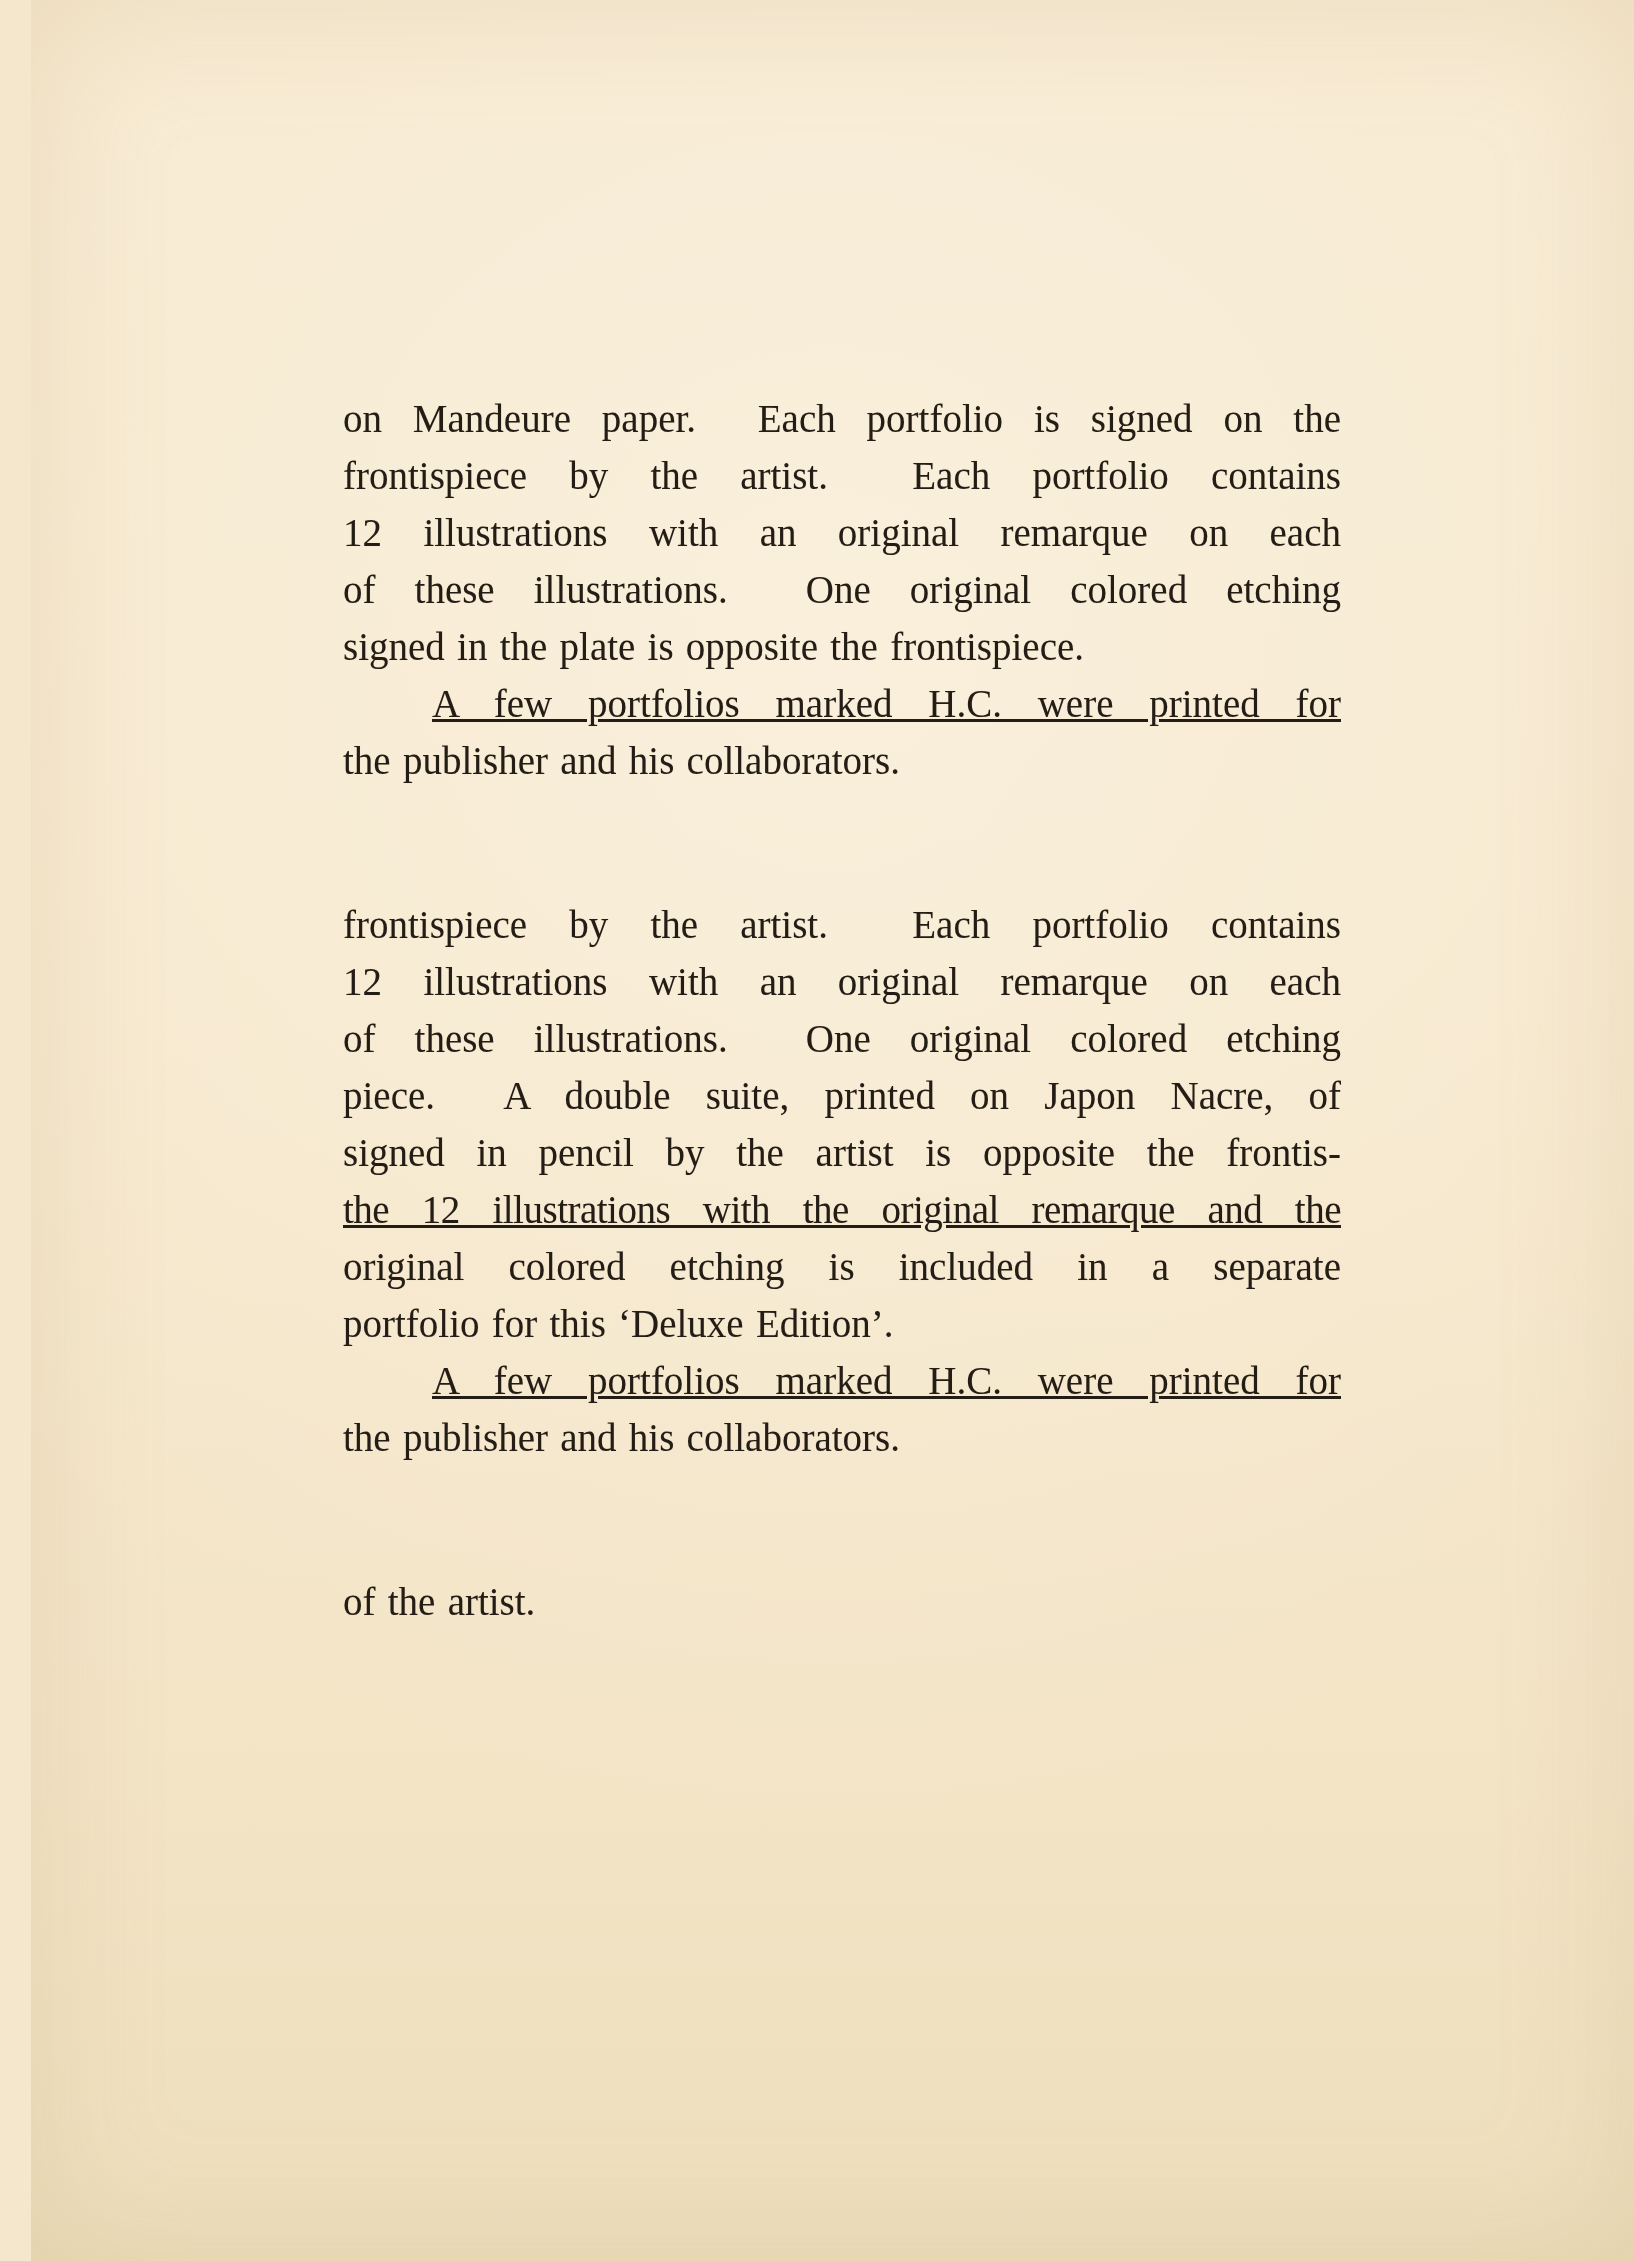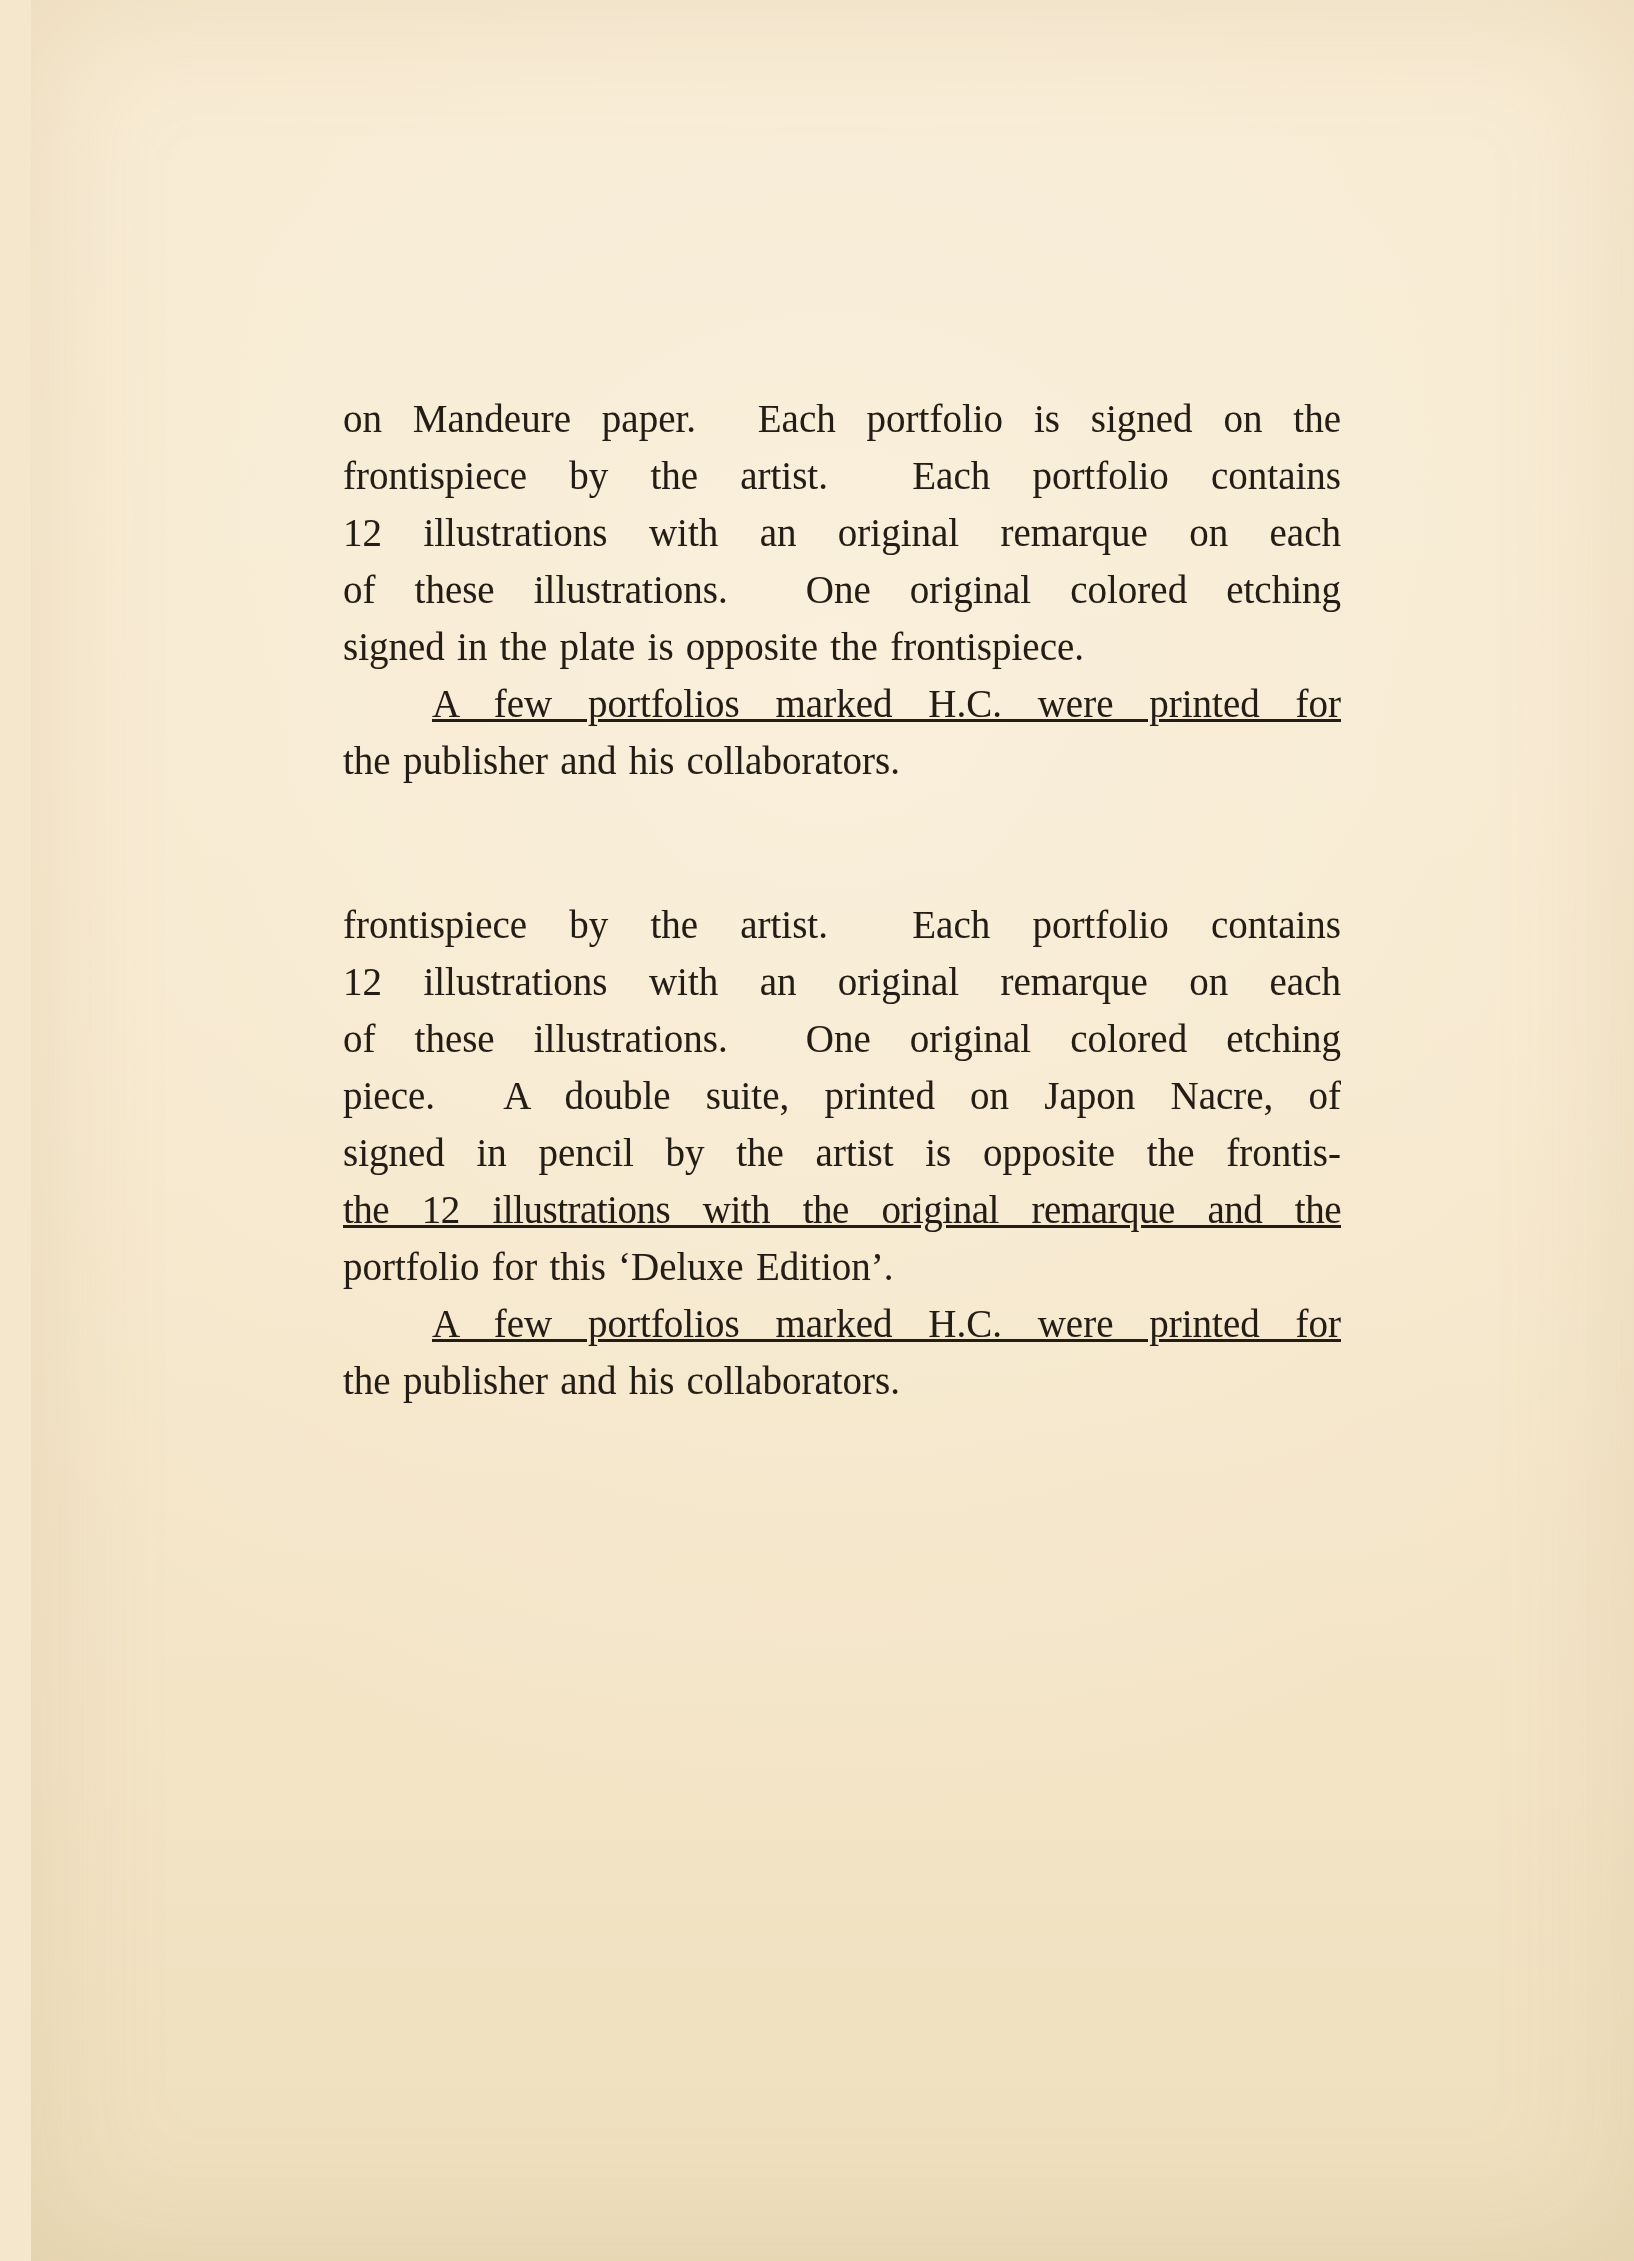--- a/index.html
+++ b/index.html
@@ -57,24 +57,26 @@
       <div class="para">
         <div class="line j"><span class="fleuron" style="color: rgb(181, 82, 29);">
   
 </span>200 portfolios, numbered I to CC, were printed</div>
         <div class="line j">frontispiece by the artist.  Each portfolio contains</div>
         <div class="line j">12 illustrations with an original remarque on each</div>
         <div class="line j">of these illustrations.  One original colored etching</div>
         <div class="line j">piece.  A double suite, printed on Japon Nacre, of</div>
         <div class="line j">signed in pencil by the artist is opposite the frontis-</div>
         <div class="line j tight">the 12 illustrations with the original remarque and the</div>
+        <div class="line j">original colored etching is included in a separate</div>
         <div class="line">portfolio for this ‘Deluxe Edition’.</div>
         <div class="line j indent">A few portfolios marked H.C. were printed for</div>
         <div class="line">the publisher and his collaborators.</div>
       </div>
       <div class="para">
         <div class="line j"><span class="fleuron" style="color: rgb(181, 82, 29);">
   
 </span>A few portfolios on Japon Nacre are the property</div>
+        <div class="line">of the artist.</div>
       </div>
     </div>
 </div>
 
 
 </body></html>

